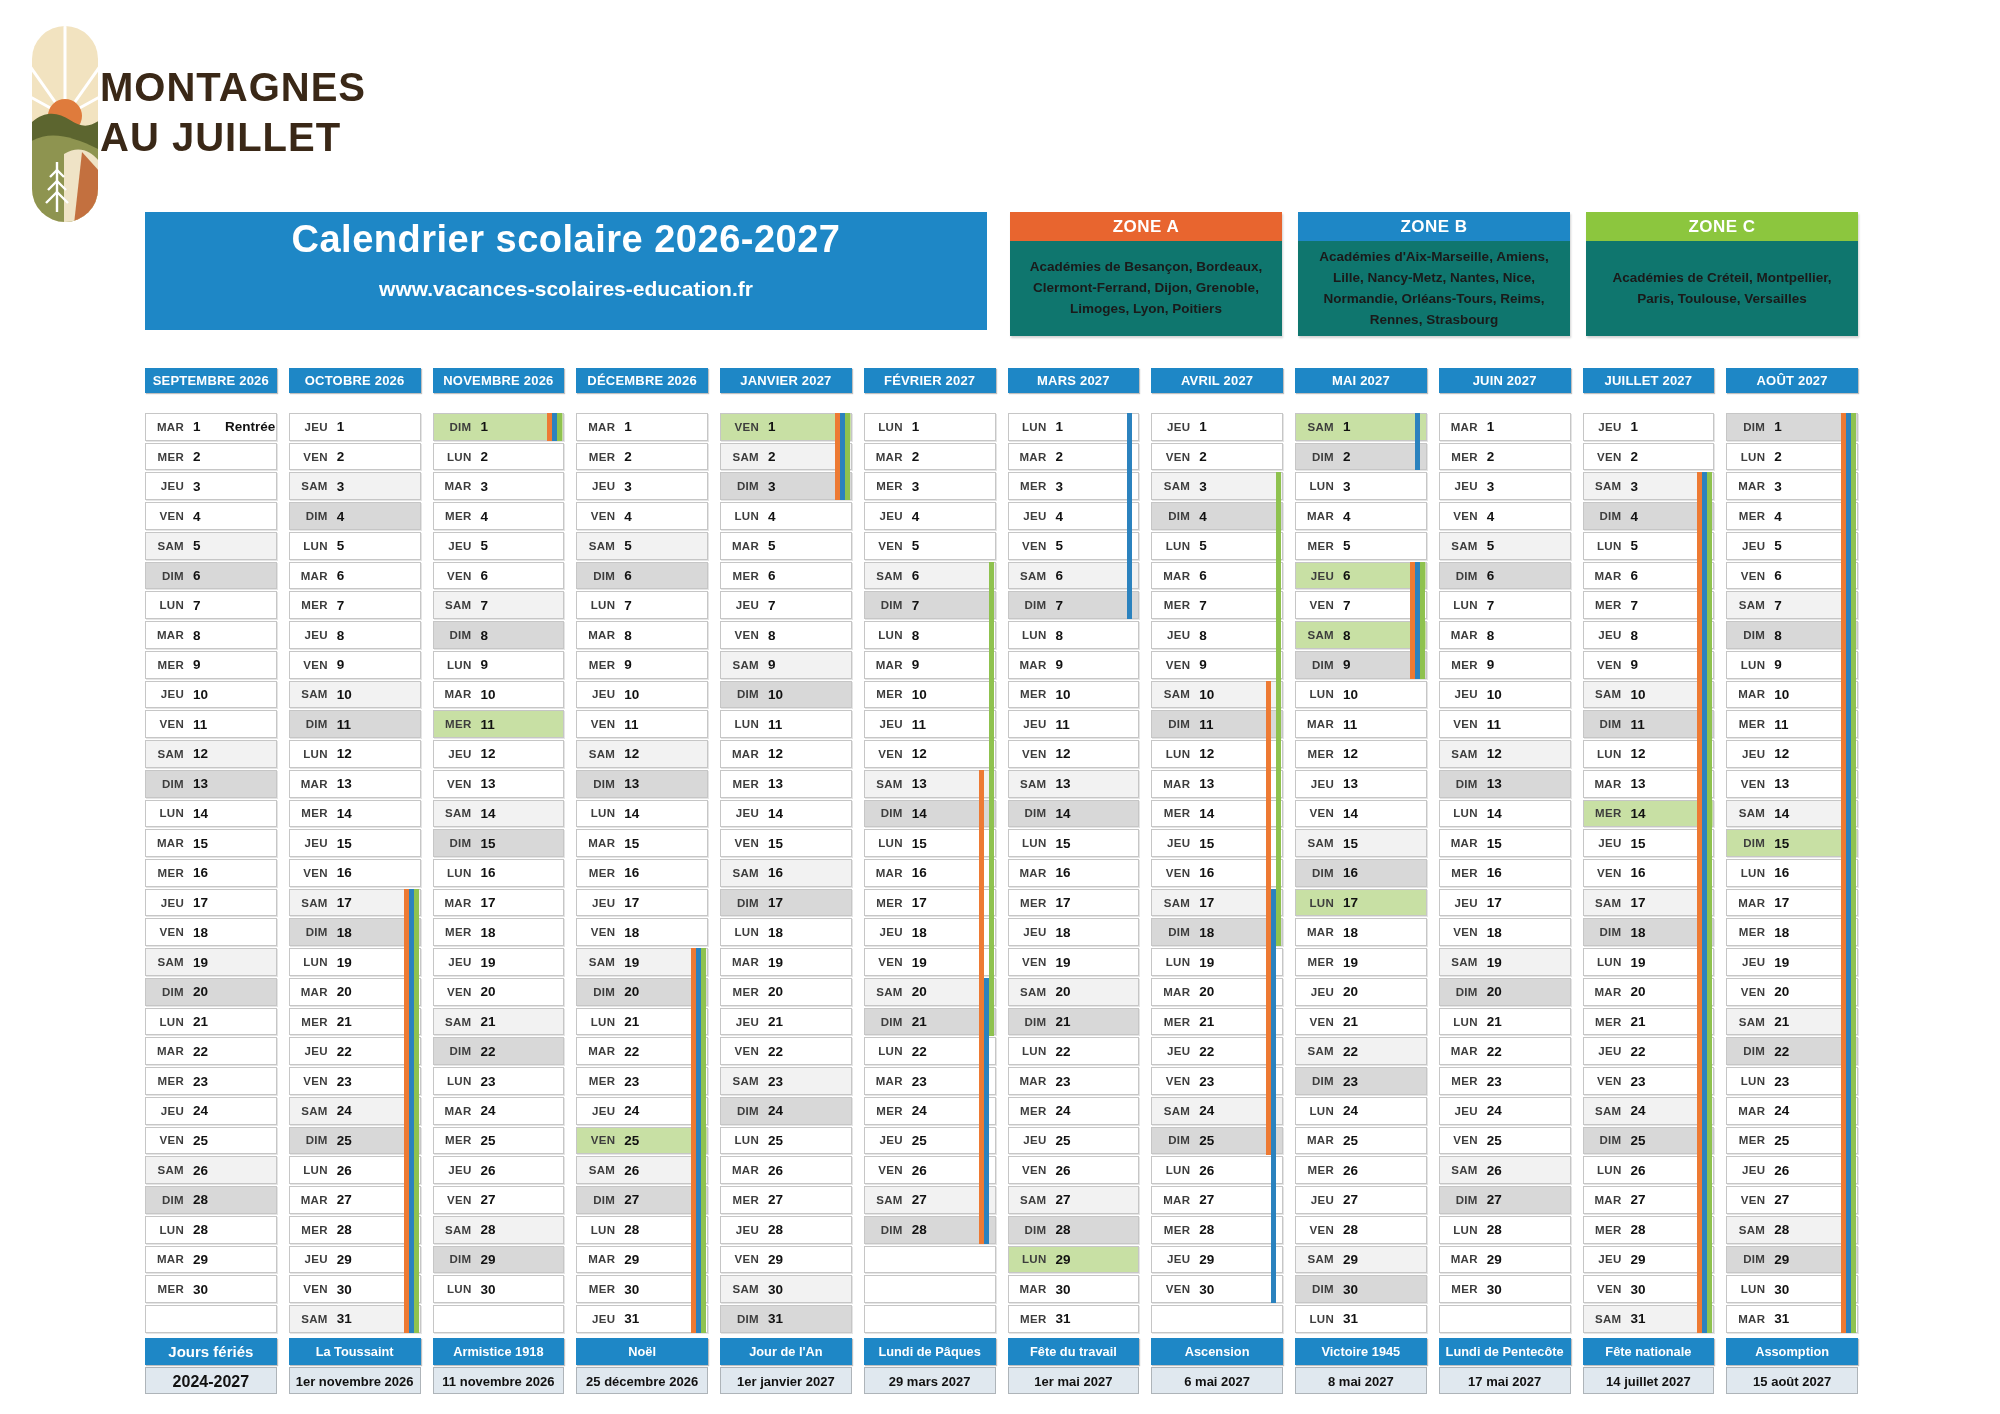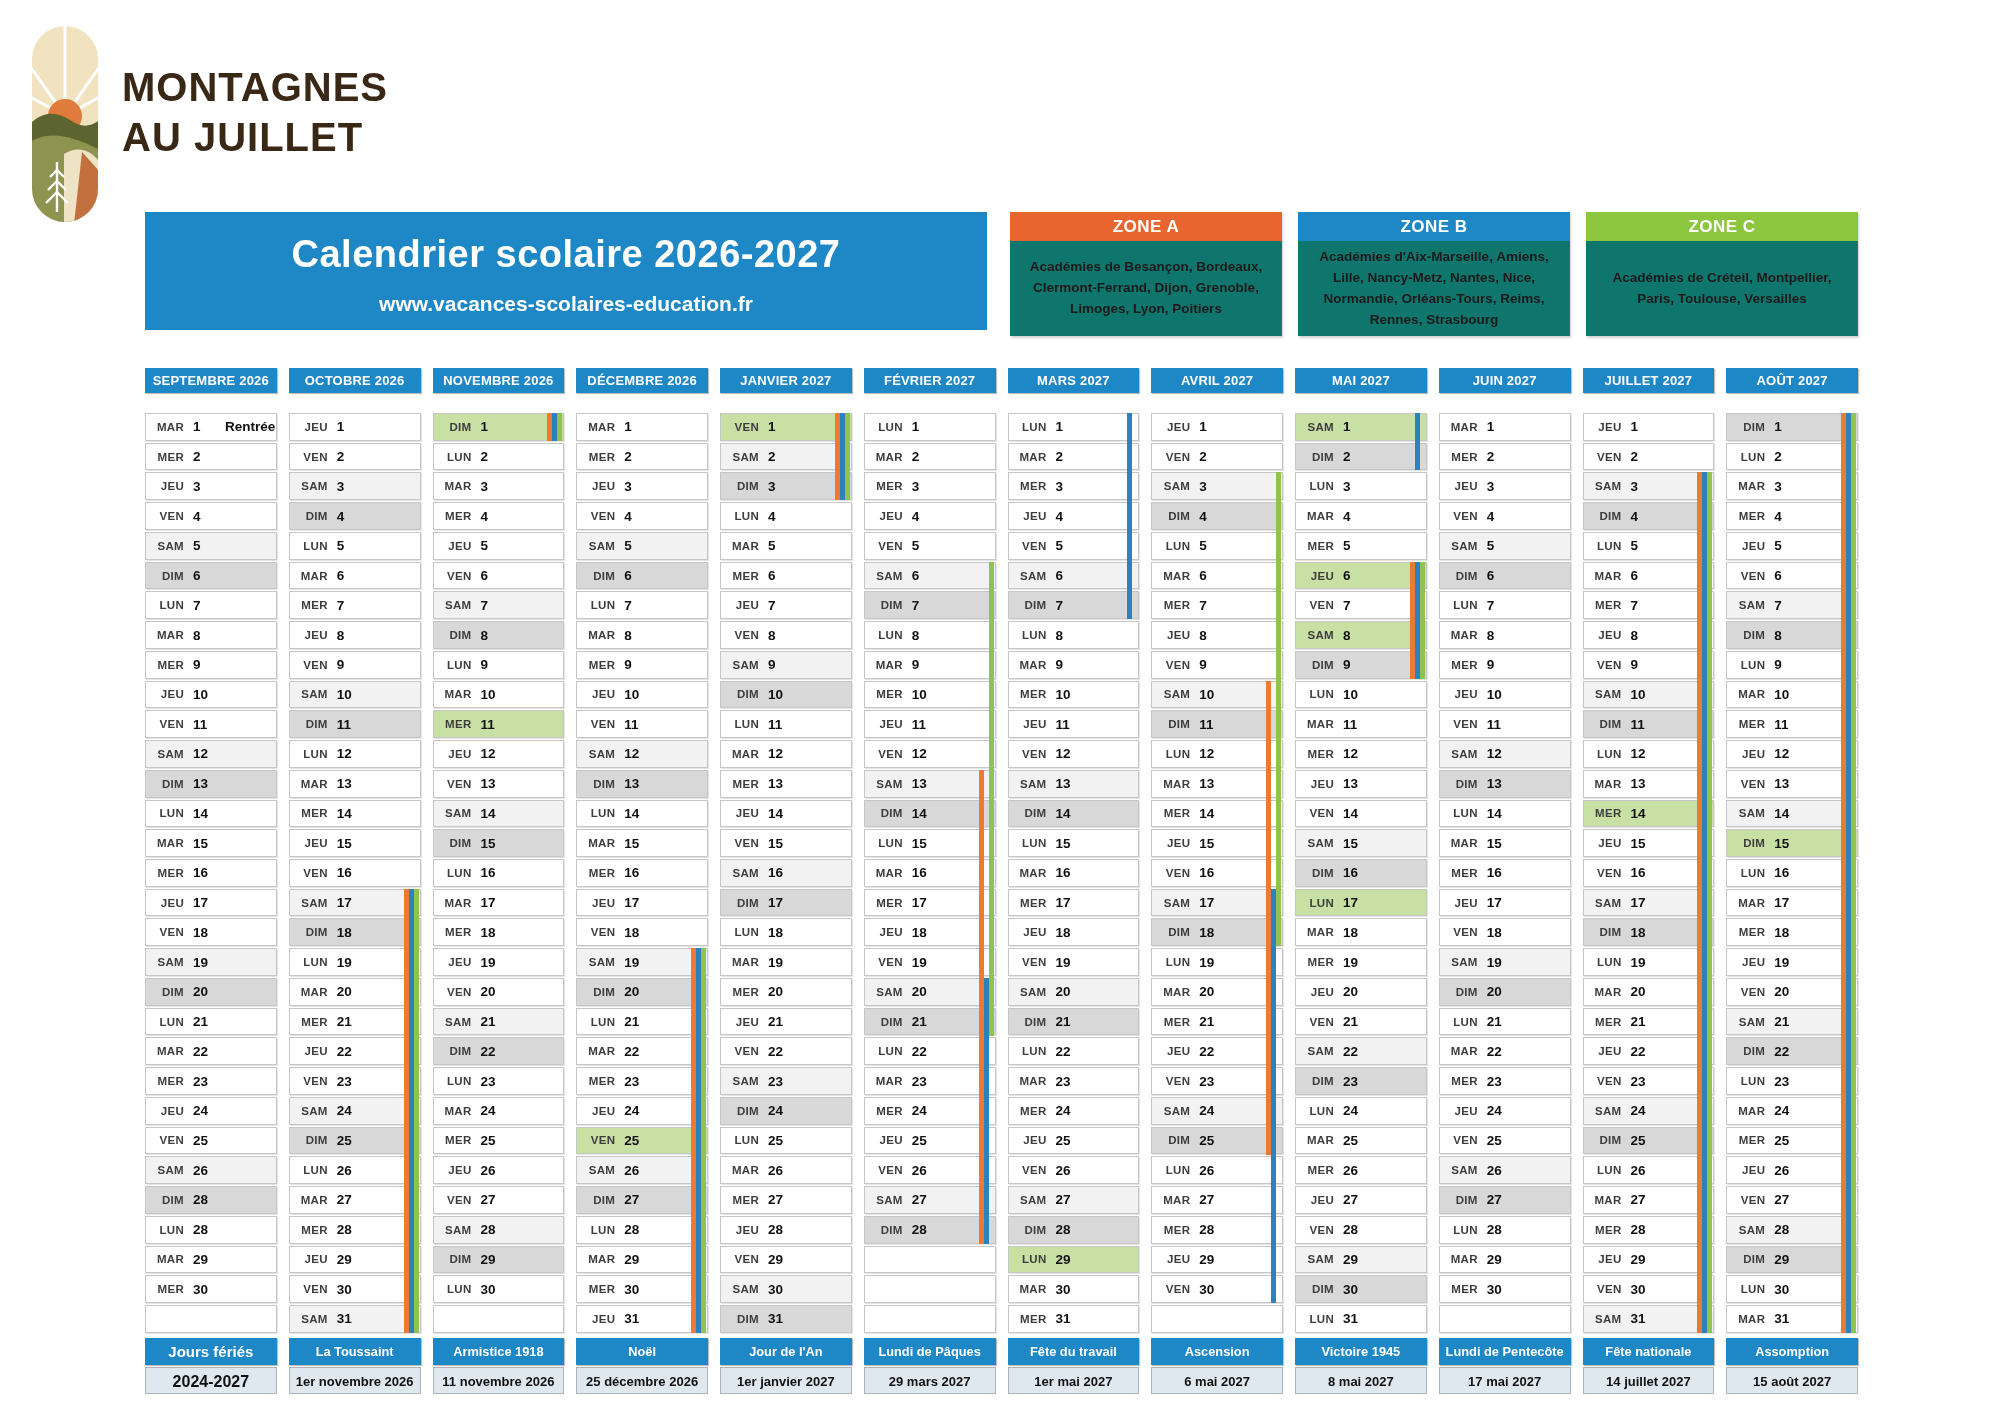--- a/index.html
+++ b/index.html
@@ -2,26 +2,26 @@
 <html lang="fr"><head>
 <meta charset="utf-8">
 <style>
   html,body{margin:0;padding:0;}
   body{
     width:2000px;height:1414px;position:relative;overflow:hidden;
     background:#ffffff;font-family:"Liberation Sans","DejaVu Sans",sans-serif;
   }
   
   .logo{position:absolute;left:30px;top:24px;display:flex;align-items:flex-start;}
-  .logo-text{margin-left:22px;margin-top:38px;font-weight:bold;color:#3A2817;
+  .logo-text{margin-top:38px;font-weight:bold;color:#3A2817;
     font-size:40px;line-height:50px;letter-spacing:1px;}
   
   .title-block{position:absolute;left:145px;top:212px;width:842px;height:118px;
     background:#1E87C6;color:#fff;text-align:center;}
-  .title-block .main{font-size:38px;font-weight:bold;padding-top:21px;letter-spacing:0.5px;}
+  .title-block .main{font-size:38px;font-weight:bold;padding-top:6px;letter-spacing:0.5px;}
   .title-block .url{font-size:21px;font-weight:bold;margin-top:16px;}
   
   .zones-row{position:absolute;left:1010px;top:212px;width:848px;height:124px;
     display:flex;gap:16px;}
   .zone-box{flex:1;background:#0f766e;display:flex;flex-direction:column;
     box-shadow:1px 2px 2px rgba(0,0,0,0.18);}
   .zone-header{height:29px;line-height:29px;text-align:center;color:#fff;
     font-weight:bold;font-size:17px;letter-spacing:0.5px;}
   .zone-a .zone-header{background:#E8652F;}
   .zone-b .zone-header{background:#1E87C6;}

